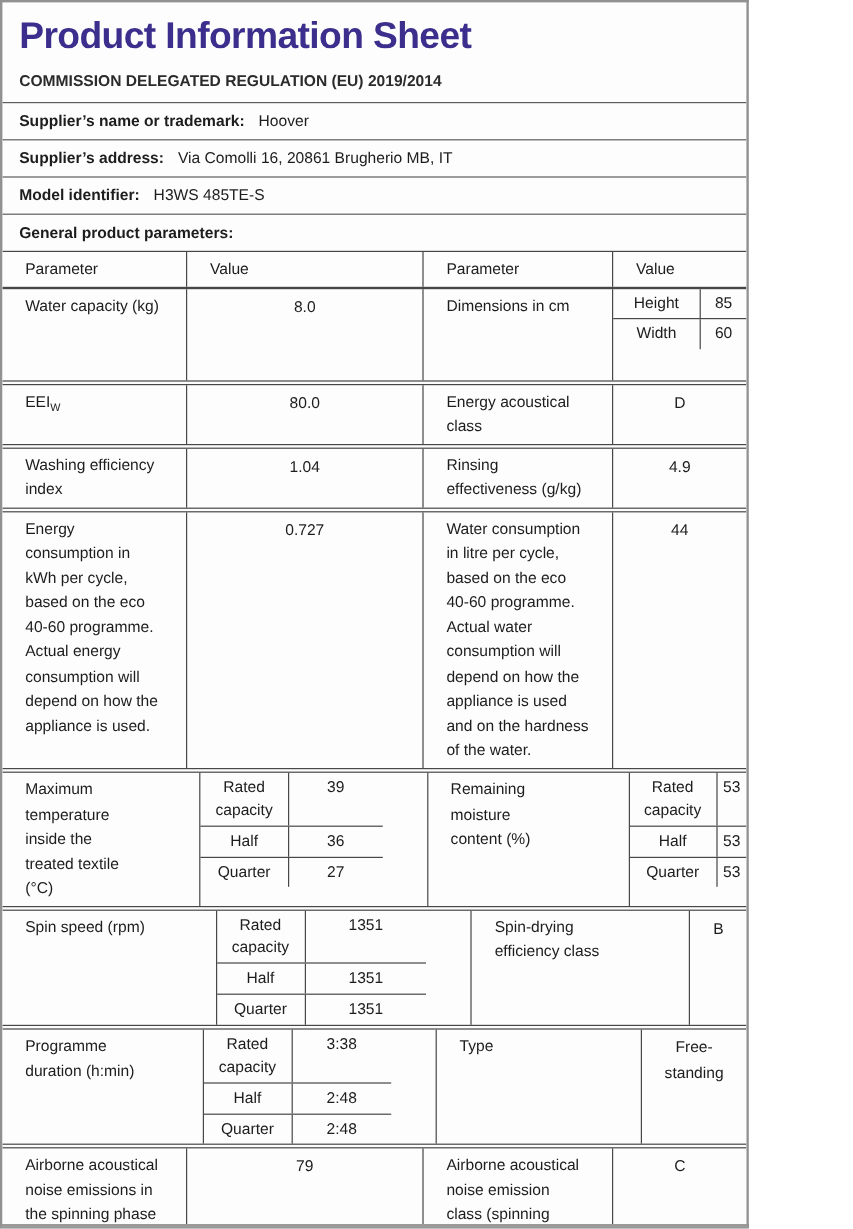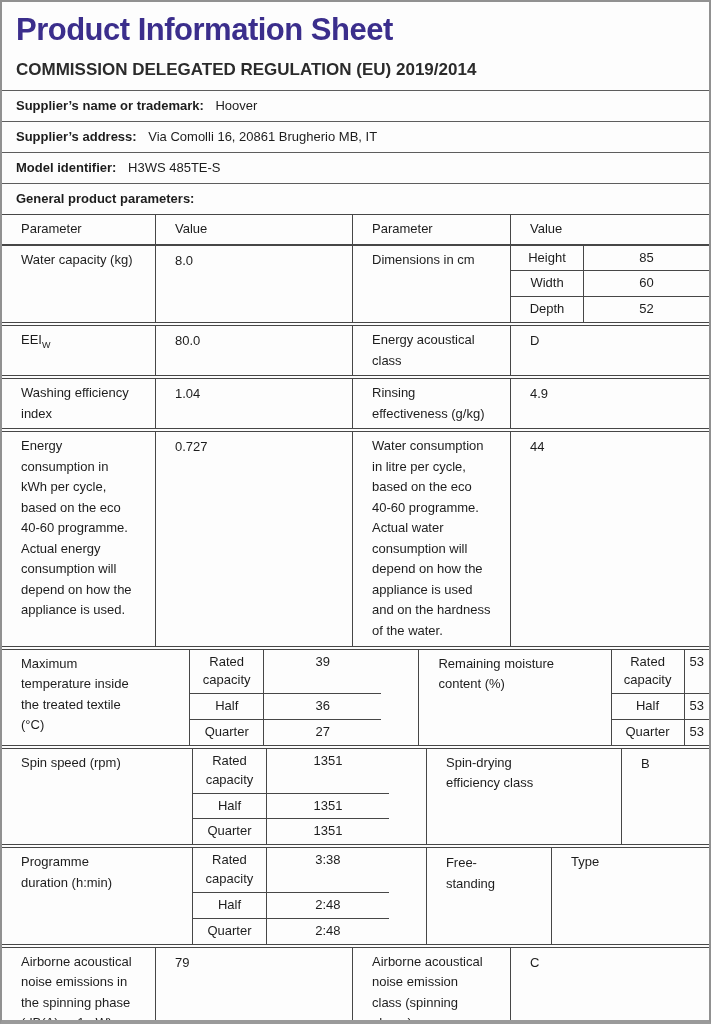--- a/index.html
+++ b/index.html
@@ -1,38 +1,38 @@
 <!DOCTYPE html>
 <html><head>
 <meta charset="utf-8">
 <style>
   html,body{margin:0;padding:0;background:#ffffff;}
   .doc{
-    width:711px;height:1024px;box-sizing:border-box;
+    width:624px;height:1024px;box-sizing:border-box;
     background:#fdfdfd;border:2px solid #919191;border-bottom:4px solid #9a9a9a;
     font-family:"Liberation Sans","DejaVu Sans",sans-serif;
     color:#1d1d1d;font-size:13px;overflow:hidden;
   }
   .head-block{padding:8px 14px 10px 14px;}
   .doc-title{font-size:31px;font-weight:800;color:#3b2e8c;letter-spacing:-0.5px;margin:2px 0 12px 0;}
-  .regulation{font-size:17px;font-weight:600;color:#2b2b2b;}
+  .regulation{font-size:13px;font-weight:600;color:#2b2b2b;}
   .info-row{border-top:1.5px solid #5d5d5d;padding:7px 14px 8px 14px;min-height:14px;}
   .info-row .lbl{font-weight:700;}
   .info-row .val{margin-left:8px;}
   
   .gptable{margin-top:0;}
   .trow{display:flex;border-top:1.5px solid #474747;border-bottom:1.5px solid #474747;background:#fdfdfd;}
   .trow + .trow{margin-top:2px;}
   .cell{box-sizing:border-box;padding:4px 19px;line-height:1.58;}
   .cell + .cell{border-left:1.5px solid #474747;}
   .c1{width:153px;}
   .c2{width:197px;}
   .c3{width:158px;}
   .c4{flex:1;}
-  .center{text-align:left;}
+  .center{text-align:center;}
   .cell.val{padding-top:5px;}
   .cell.hassubs{padding:0;display:flex;flex-direction:column;}
   .subrow{display:flex;min-height:24px;}
   .subrow + .subrow{border-top:1.5px solid #474747;}
   .sublabel{box-sizing:border-box;text-align:center;padding:3px 5px;border-right:1.5px solid #474747;line-height:1.45;}
   .c2 .sublabel{width:74px;}
   .c4 .sublabel{width:73px;}
   .subvalue{flex:1;text-align:center;padding:3px 5px;line-height:1.45;}
   .hdr .cell{padding-top:4px;padding-bottom:4px;}
   sub{font-size:9px;}
@@ -86,24 +86,20 @@
           <div class="cell param c3">Dimensions in cm</div>
           <div class="cell val c4 hassubs">
             <div class="subrow">
               <div class="sublabel">Height</div>
               <div class="subvalue">85</div>
             </div>
             <div class="subrow">
               <div class="sublabel">Width</div>
               <div class="subvalue">60</div>
             </div>
-            <div class="subrow">
-              <div class="sublabel">Depth</div>
-              <div class="subvalue">52</div>
-            </div>
           </div>
         </div>
         <div class="trow ">
           <div class="cell param c1">EEI<sub>W</sub></div>
           <div class="cell val c2 center">80.0</div>
           <div class="cell param c3">Energy acoustical class</div>
           <div class="cell val c4 center">D</div>
         </div>
         <div class="trow rh-wash">
           <div class="cell param c1">Washing efficiency index</div>
@@ -177,22 +173,22 @@
             </div>
             <div class="subrow">
               <div class="sublabel">Half</div>
               <div class="subvalue">2:48</div>
             </div>
             <div class="subrow">
               <div class="sublabel">Quarter</div>
               <div class="subvalue">2:48</div>
             </div>
           </div>
+          <div class="cell param c3">Type</div>
           <div class="cell val c4 center">Free-standing</div>
-          <div class="cell param c3">Type</div>
         </div>
         <div class="trow rh-noise">
           <div class="cell param c1">Airborne acoustical noise emissions in the spinning phase (dB(A) re 1 pW)</div>
           <div class="cell val c2 center">79</div>
           <div class="cell param c3">Airborne acoustical noise emission class (spinning phase)</div>
           <div class="cell val c4 center">C</div>
         </div>
         <div class="trow ">
           <div class="cell param c1">Off-mode (W)</div>
           <div class="cell val c2 center">0.50</div>

